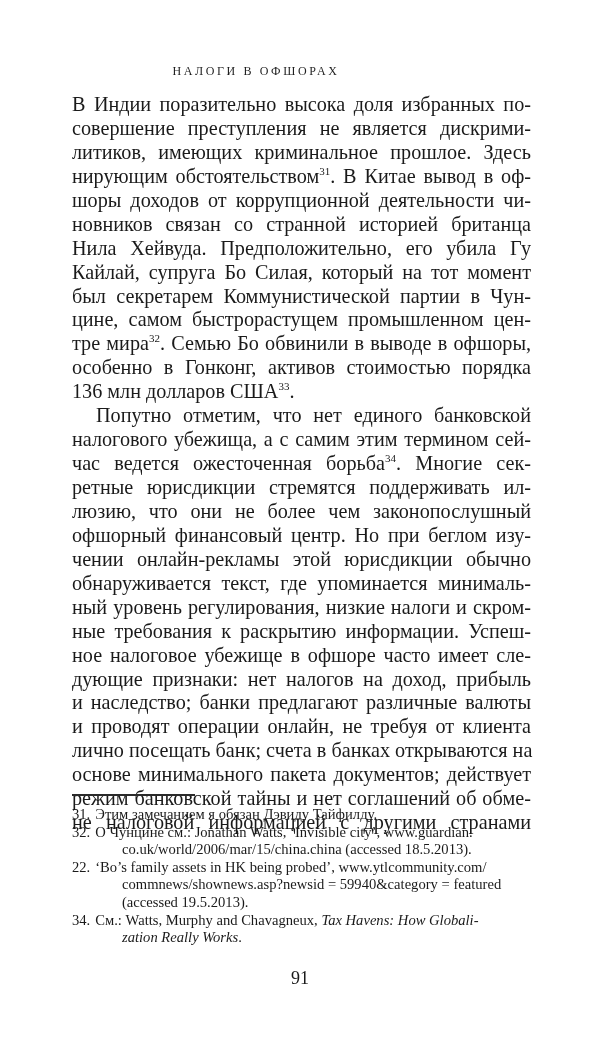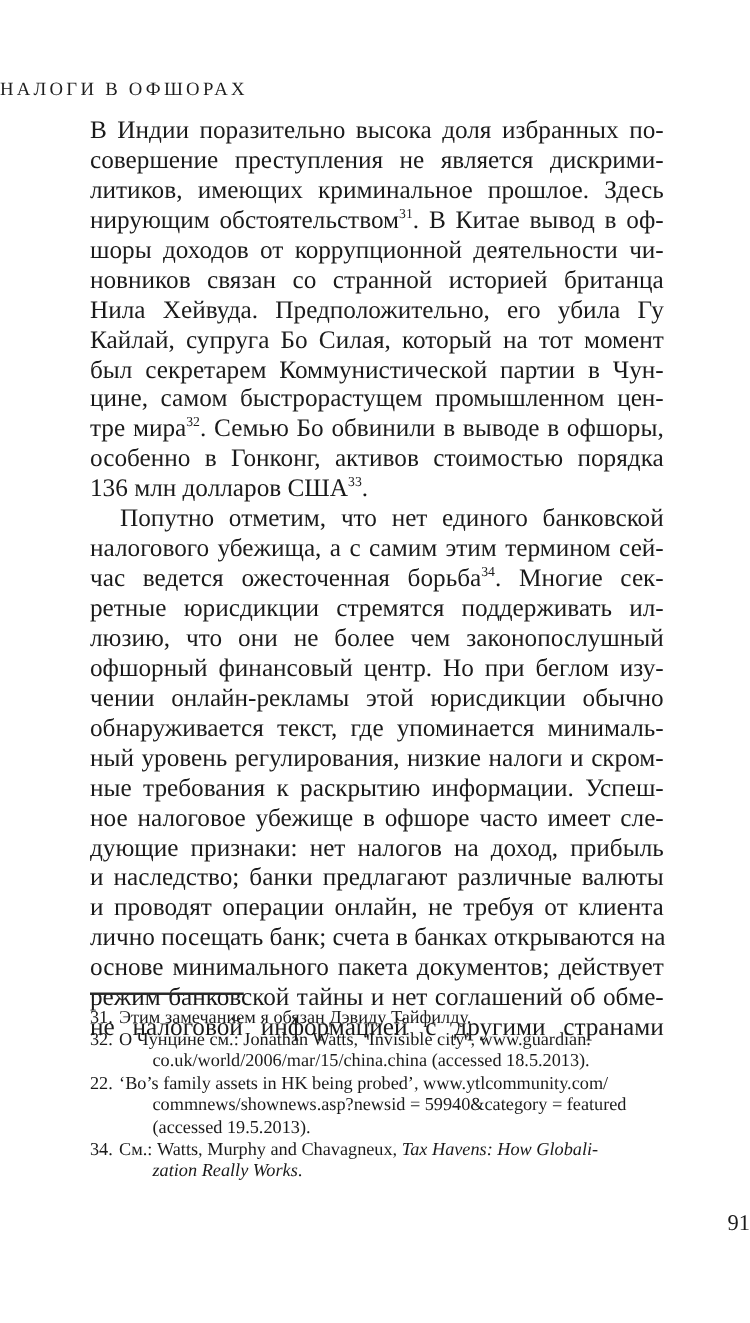--- a/index.html
+++ b/index.html
@@ -13,21 +13,22 @@
       position: relative;
       overflow: hidden;
       font-family: "Liberation Serif", "DejaVu Serif", serif;
       color: #1a1a1a;
     }
     .running-head {
       position: absolute;
       top: 64px;
       left: 0;
       width: 512px;
-      font-size: 15px;
+      text-align: center;
+      font-size: 12px;
       letter-spacing: 2.6px;
       font-weight: normal;
       color: #1e1e1e;
     }
     .body-text {
       position: absolute;
       top: 93px;
       left: 72px;
       width: 459px;
       font-size: 20.2px;
@@ -84,21 +85,21 @@
       margin-right: 5px;
     }
     .italic {
       font-style: italic;
     }
     .page-number {
       position: absolute;
       top: 968px;
       left: 0;
       width: 600px;
-      text-align: right;
+      text-align: center;
       font-size: 18px;
       color: #1a1a1a;
     }
   </style>
 </head>
 <body>
 
 <div class="running-head">НАЛОГИ В ОФШОРАХ</div>
 
 <div class="body-text">

